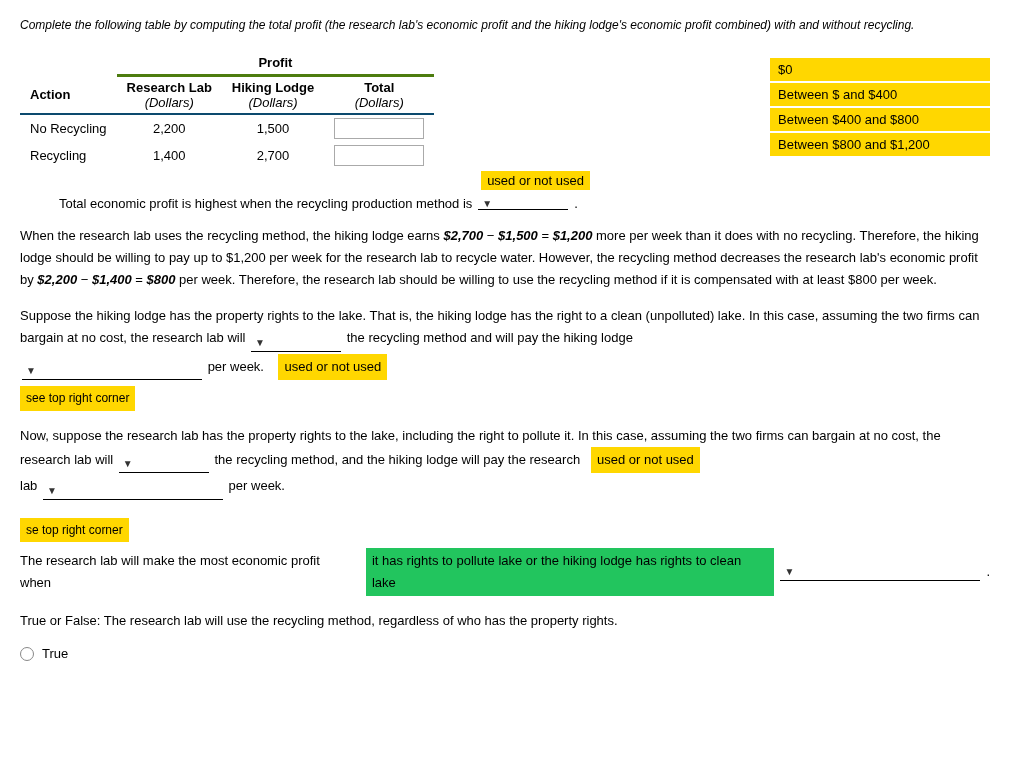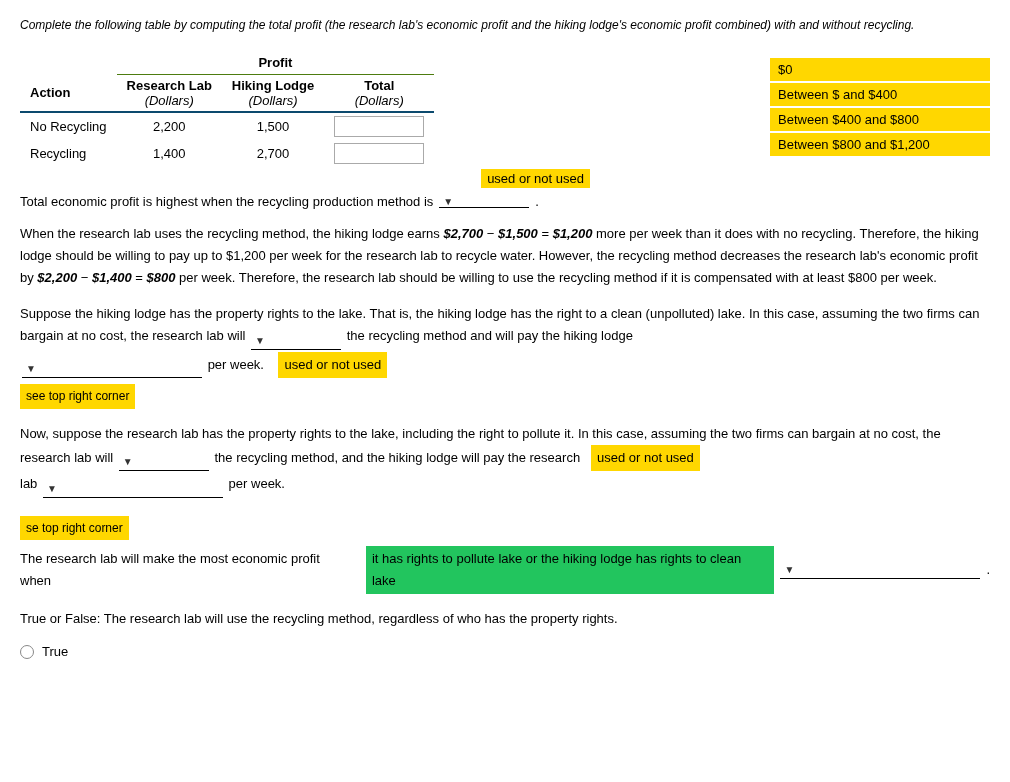--- a/index.html
+++ b/index.html
@@ -130,28 +130,29 @@
       display: inline-block;
     }
     .profit-table-header-span {
       font-weight: bold;
       text-align: center;
     }
     .border-top-line {
       border-top: 2px solid #0c4a6e;
     }
     .border-bottom-line {
-      border-bottom: 1px solid #4d7c0f;
+      border-bottom: 3px solid #4d7c0f;
     }
     .total-highest-row {
       margin-top: 6px;
       display: flex;
       align-items: center;
       gap: 4px;
       font-size: 13px;
+      margin-left: 39px;
     }
     .used-note-row {
       display: flex;
       justify-content: flex-end;
       margin-right: 160px;
       margin-top: 2px;
     }
   </style>
 </head>
 <body>

